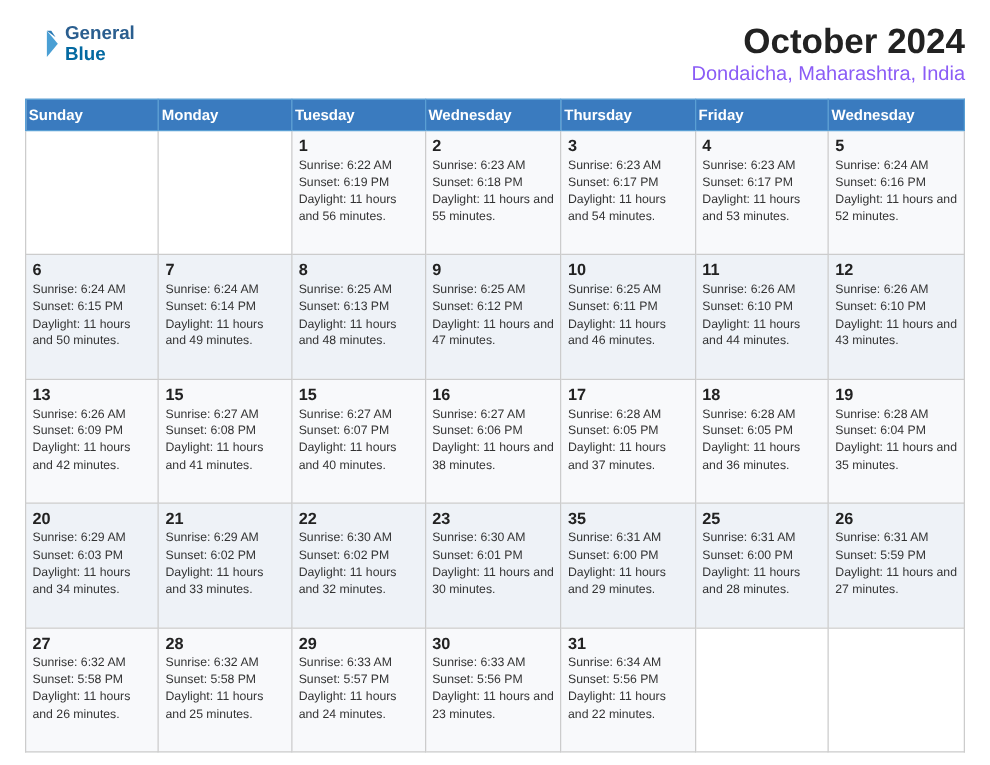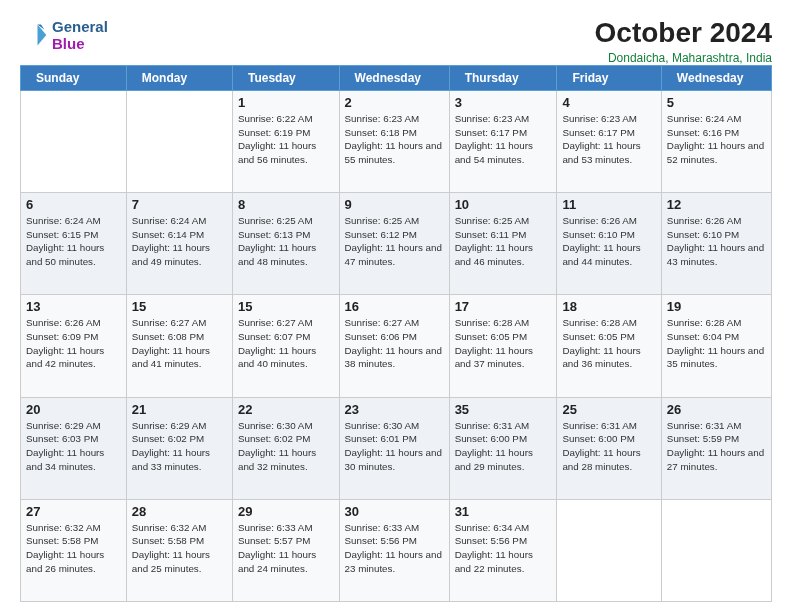--- a/index.html
+++ b/index.html
@@ -14,65 +14,65 @@
       width: 792px;
       height: 612px;
       padding: 18px 20px 10px 20px;
       display: flex;
       flex-direction: column;
     }
     .header {
       display: flex;
       justify-content: space-between;
       align-items: flex-start;
-      margin-bottom: 0;
+      margin-bottom: 10px;
     }
     .logo {
       display: flex;
       align-items: center;
       gap: 4px;
     }
     .logo-text {
       font-size: 15px;
       font-weight: bold;
       color: #2a5e8f;
       line-height: 1.15;
     }
     .logo-text span {
-      color: #a21caf;
+      color: #0369a1;
     }
     .logo-icon {
       width: 28px;
       height: 28px;
     }
     .title-block {
       text-align: right;
     }
     .main-title {
       font-size: 28px;
       font-weight: bold;
       color: #222;
       line-height: 1.1;
     }
     .subtitle {
-      font-size: 12px;
-      color: #15803d;
+      font-size: 16px;
+      color: #8b5cf6;
       margin-top: 2px;
     }
     .calendar {
       flex: 1;
       border-collapse: collapse;
       width: 100%;
       font-size: 10.5px;
     }
     .calendar th {
       background-color: #3a7bbf;
       color: #fff;
       text-align: left;
-      padding: 5px 15px;
+      padding: 5px 2px;
       font-size: 12px;
       font-weight: bold;
       border: 1px solid #5a9fd4;
     }
     .calendar td {
       border: 1px solid #ccc;
       vertical-align: top;
       padding: 4px 5px;
       width: 113px;
       height: 80px;

